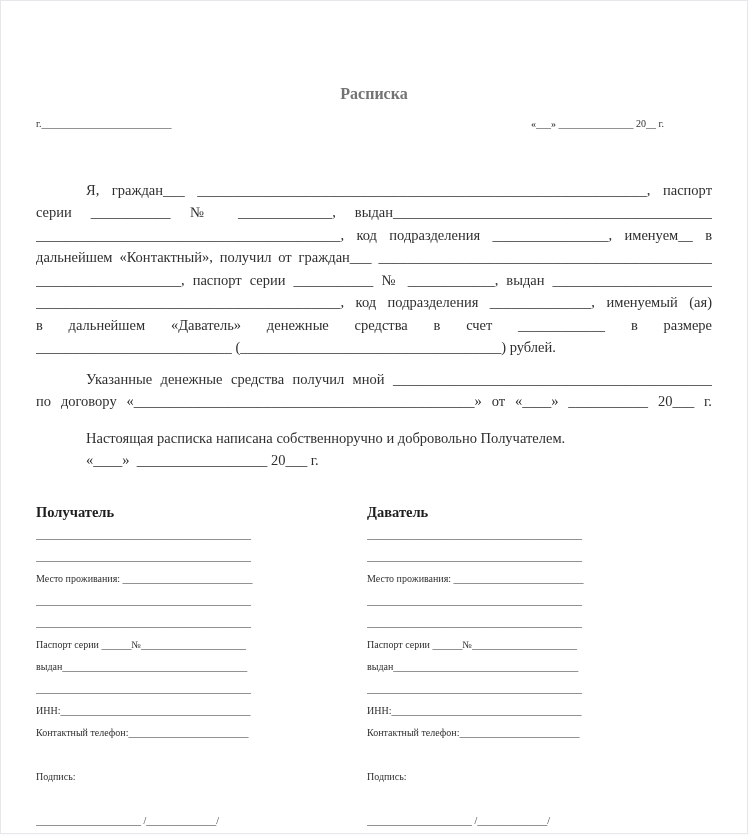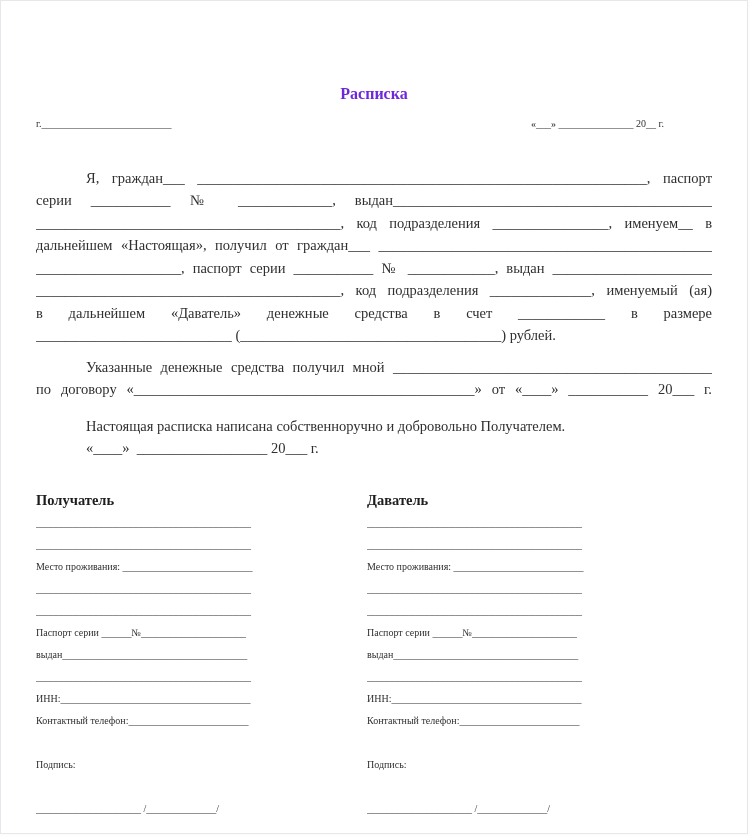--- a/index.html
+++ b/index.html
@@ -8,21 +8,21 @@
     border: 1px solid #e6e6eb;
     background: #ffffff;
     box-sizing: border-box;
     font-family: "Liberation Serif", "DejaVu Serif", serif;
     color: #2f2f2f;
     overflow: hidden;
   }
   .doc { padding: 84px 35px 0 35px; }
   .doc-title {
     margin: 0; text-align: center;
-    font-size: 16px; font-weight: bold; color: #6d28d9;
+    font-size: 16px; font-weight: bold; color: #737373;
     line-height: 1.1;
     font-family: "Liberation Serif", "DejaVu Serif", serif;
   }
   .date-row {
     margin-top: 10px;
     display: flex; justify-content: space-between;
     font-size: 10px; line-height: 22px;
     white-space: nowrap;
   }
   .date-row .right { padding-right: 48px; }
@@ -30,21 +30,21 @@
   .para .bline {
     line-height: 22.5px;
     text-align: justify;
     text-align-last: justify;
     overflow: hidden;
     white-space: nowrap;
   }
   .para .bline:first-child { text-indent: 50px; }
   .para.last-left .bline:last-child { text-align-last: left; }
   .para.left .bline { text-align: right; text-align-last: left; text-indent: 50px; }
-  .p1 { margin-top: 32px; }
+  .p1 { margin-top: 44px; }
   .p2 { margin-top: 9px; }
   .p3 { margin-top: 14px; }
   .cols {
     margin-top: 30px;
     display: flex; gap: 14px;
   }
   .col { width: 317px; }
   .col-title {
     font-size: 14.5px; font-weight: bold; color: #1d1d1d;
     line-height: 20px; margin-bottom: 2px;
@@ -64,21 +64,21 @@
 
     <div class="date-row">
       <span class="left">г.__________________________</span>
       <span class="right">«___» _______________ 20__ г.</span>
     </div>
 
     <div class="para p1 last-left">
         <div class="bline">Я, граждан___ ______________________________________________________________, паспорт</div>
         <div class="bline">серии ___________ № _____________, выдан____________________________________________</div>
         <div class="bline">__________________________________________, код подразделения ________________, именуем__ в</div>
-        <div class="bline">дальнейшем «Настоящая», получил от граждан___ ______________________________________________</div>
+        <div class="bline">дальнейшем «Контактный», получил от граждан___ ______________________________________________</div>
         <div class="bline">____________________, паспорт серии ___________ № ____________, выдан ______________________</div>
         <div class="bline">__________________________________________, код подразделения ______________, именуемый (ая)</div>
         <div class="bline">в дальнейшем «Даватель» денежные средства в счет ____________ в размере</div>
         <div class="bline">___________________________ (____________________________________) рублей.</div>
       </div>
 
     <div class="para p2">
         <div class="bline">Указанные денежные средства получил мной ____________________________________________</div>
         <div class="bline">по договору «_______________________________________________» от «____» ___________ 20___ г.</div>
       </div>

